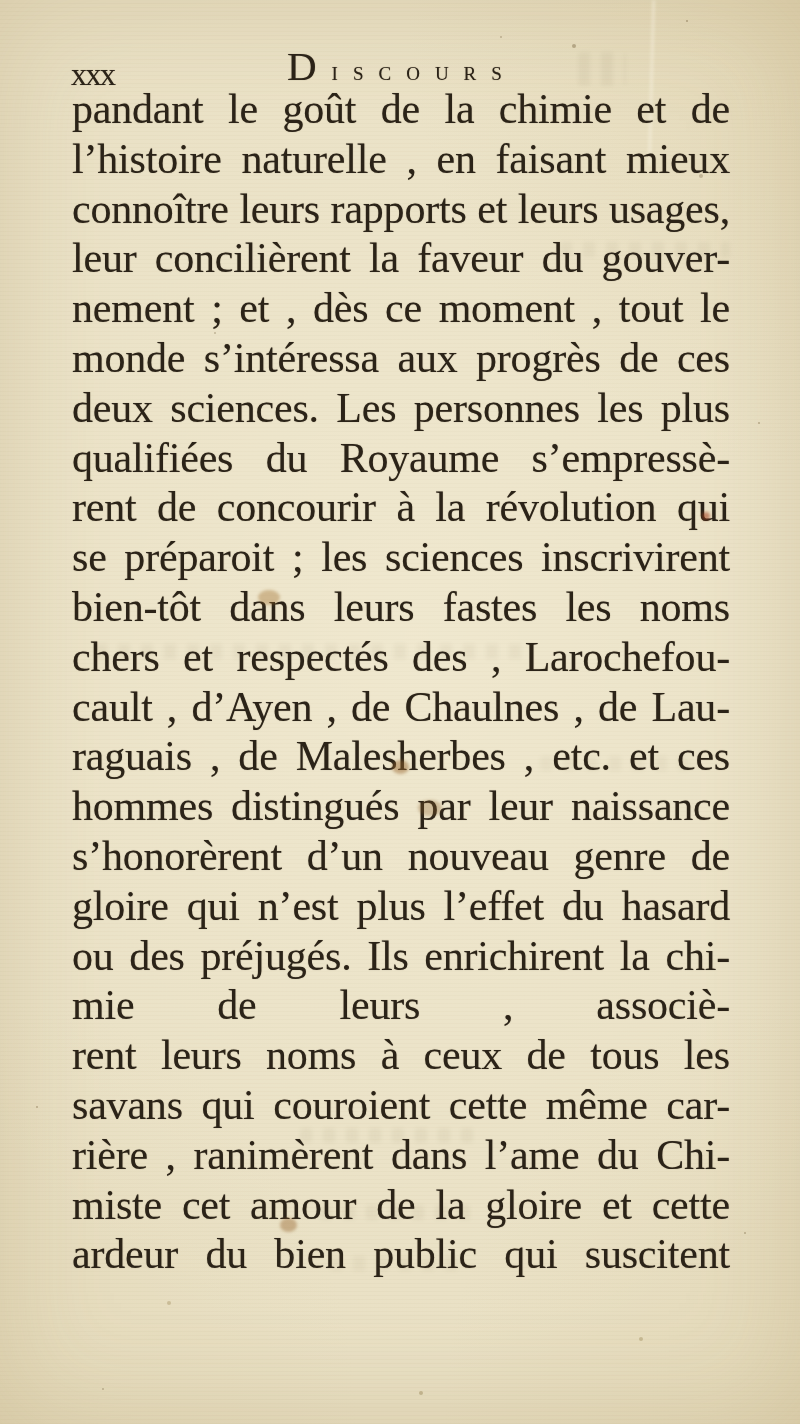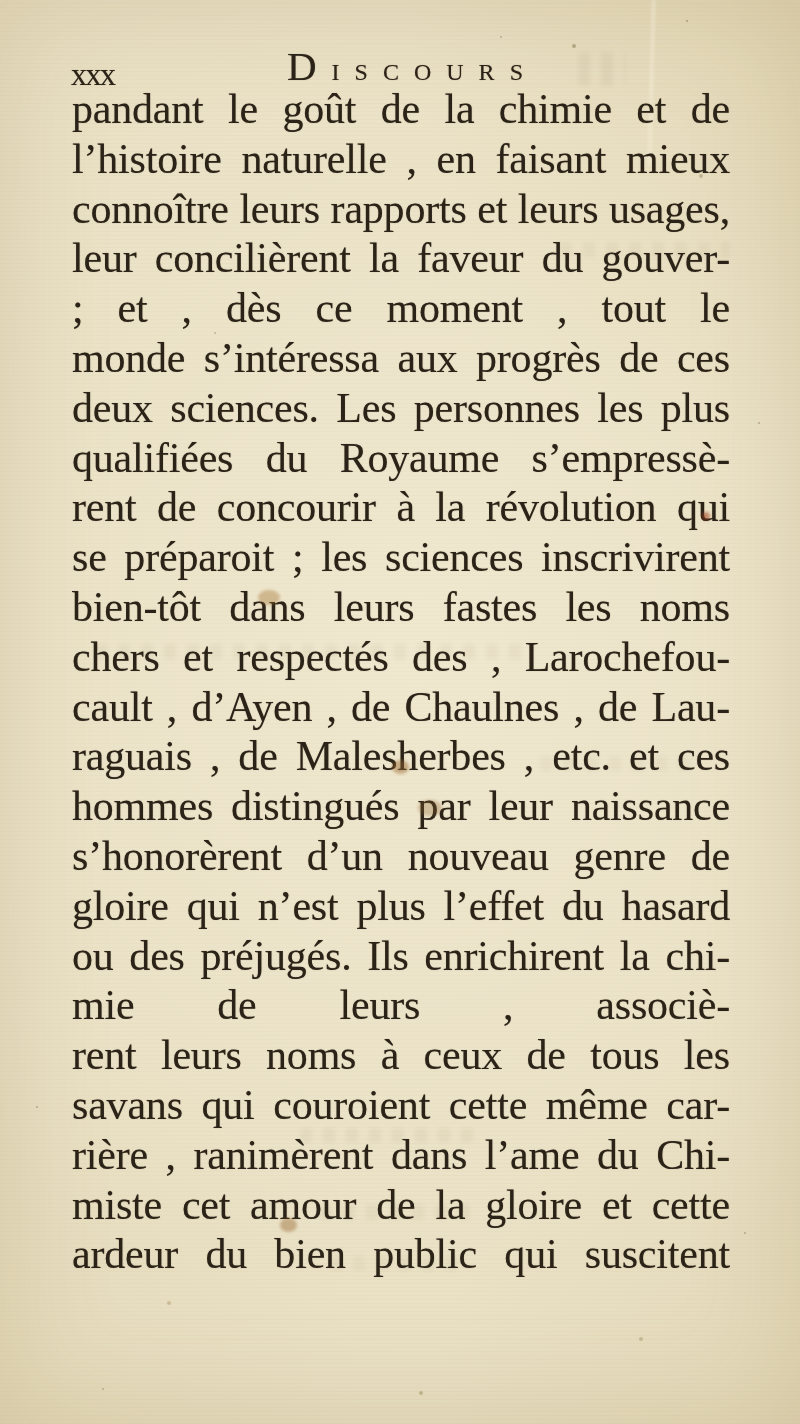--- a/index.html
+++ b/index.html
@@ -23,21 +23,21 @@
     position:absolute;left:71px;top:50px;
     font-size:32px;line-height:1;letter-spacing:-1.5px;
     text-shadow:0 0 1px rgba(60,45,25,0.45);
     margin-top:8px;
   }
   .running-title{
     position:absolute;left:287px;top:46px;line-height:1;white-space:nowrap;
     text-shadow:0 0 1px rgba(60,45,25,0.45);
   }
   .ti{font-size:41px;letter-spacing:15px;}
-  .tr{font-size:24px;letter-spacing:15px;text-transform:uppercase;}
+  .tr{font-size:19px;letter-spacing:15px;text-transform:uppercase;}
   .body-text{
     position:absolute;left:72px;top:85px;width:658px;
     font-size:42px;letter-spacing:-0.2px;
     text-shadow:0 0 1px rgba(60,45,25,0.42);
   }
   .line{
     display:flex;justify-content:space-between;
     height:49.8px;line-height:49.8px;white-space:nowrap;
   }
   .line span.it{}
@@ -128,20 +128,21 @@
       </div>
       <div class="line">
         <span>leur</span>
         <span>concilièrent</span>
         <span>la</span>
         <span>faveur</span>
         <span>du</span>
         <span>gouver-</span>
       </div>
       <div class="line">
+        <span>nement</span>
         <span>;</span>
         <span>et</span>
         <span>,</span>
         <span>dès</span>
         <span>ce</span>
         <span>moment</span>
         <span>,</span>
         <span>tout</span>
         <span>le</span>
       </div>

